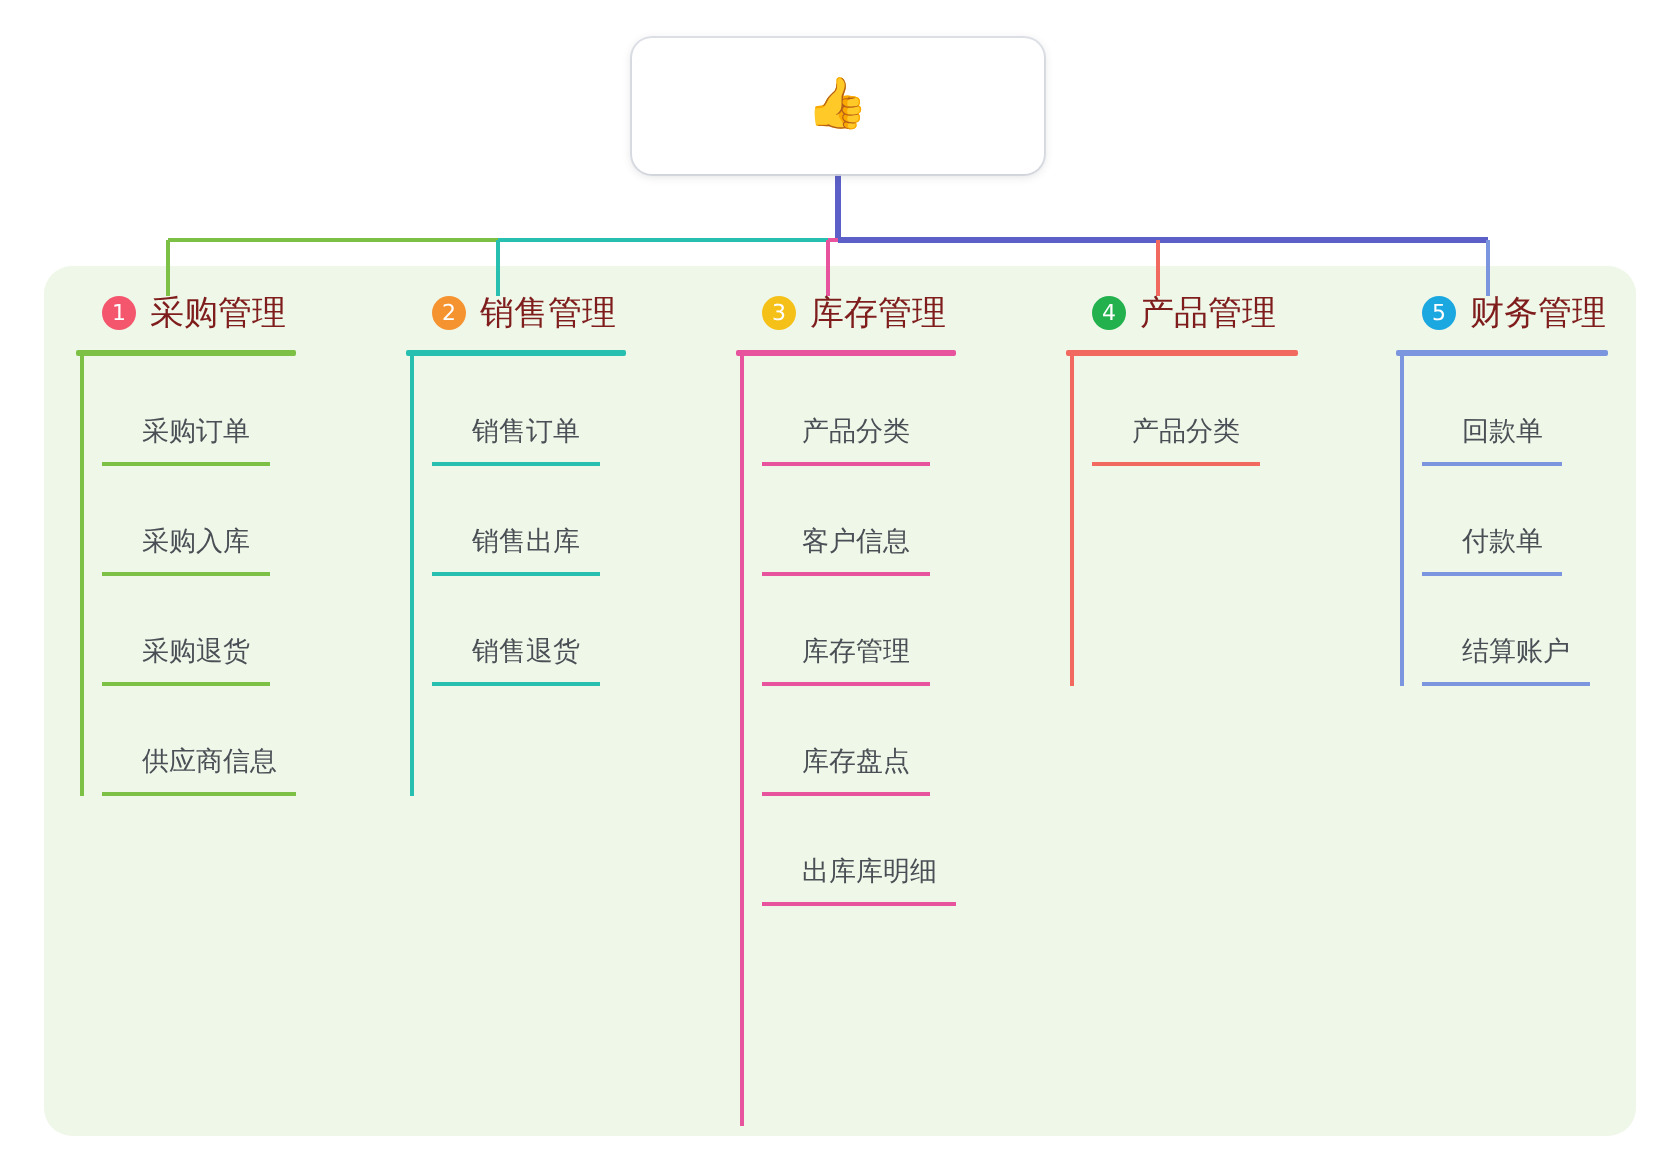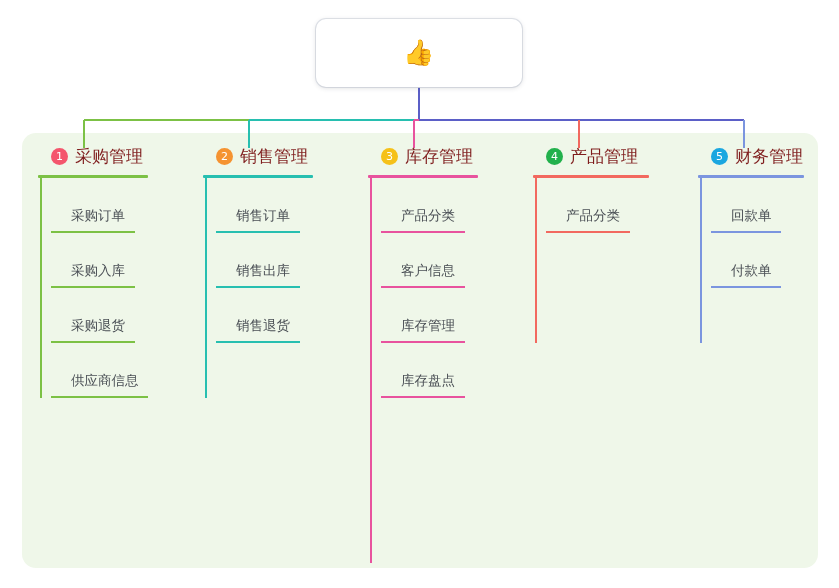--- a/index.html
+++ b/index.html
@@ -238,20 +238,24 @@
             <div class="item-rule" style="background: rgb(232, 83, 158); width: 84px;"></div>
           </div>
           <div class="item">
             <span class="item-label">库存管理</span>
             <div class="item-rule" style="background: rgb(232, 83, 158); width: 84px;"></div>
           </div>
           <div class="item">
             <span class="item-label">库存盘点</span>
             <div class="item-rule" style="background: rgb(232, 83, 158); width: 84px;"></div>
           </div>
+          <div class="item">
+            <span class="item-label">出库库明细</span>
+            <div class="item-rule" style="background: rgb(232, 83, 158); width: 97px;"></div>
+          </div>
         </div>
       </div>
       <div class="column" style="left: 533px; width: 116px;">
         <div class="col-header">
           <span class="badge" style="background: rgb(34, 177, 76);">4</span>
           <span class="col-title">产品管理</span>
         </div>
         <div class="header-rule" style="background: rgb(242, 105, 95); width: 116px;"></div>
         <div class="items">
           <div class="spine" style="background: rgb(242, 105, 95); height: 165px;"></div>
@@ -270,17 +274,21 @@
         <div class="items">
           <div class="spine" style="background: rgb(123, 149, 223); height: 165px;"></div>
           <div class="item">
             <span class="item-label">回款单</span>
             <div class="item-rule" style="background: rgb(123, 149, 223); width: 70px;"></div>
           </div>
           <div class="item">
             <span class="item-label">付款单</span>
             <div class="item-rule" style="background: rgb(123, 149, 223); width: 70px;"></div>
           </div>
+          <div class="item">
+            <span class="item-label">结算账户</span>
+            <div class="item-rule" style="background: rgb(123, 149, 223); width: 84px;"></div>
+          </div>
         </div>
       </div>
     </div>
 
 </div>
 
 </body></html>

